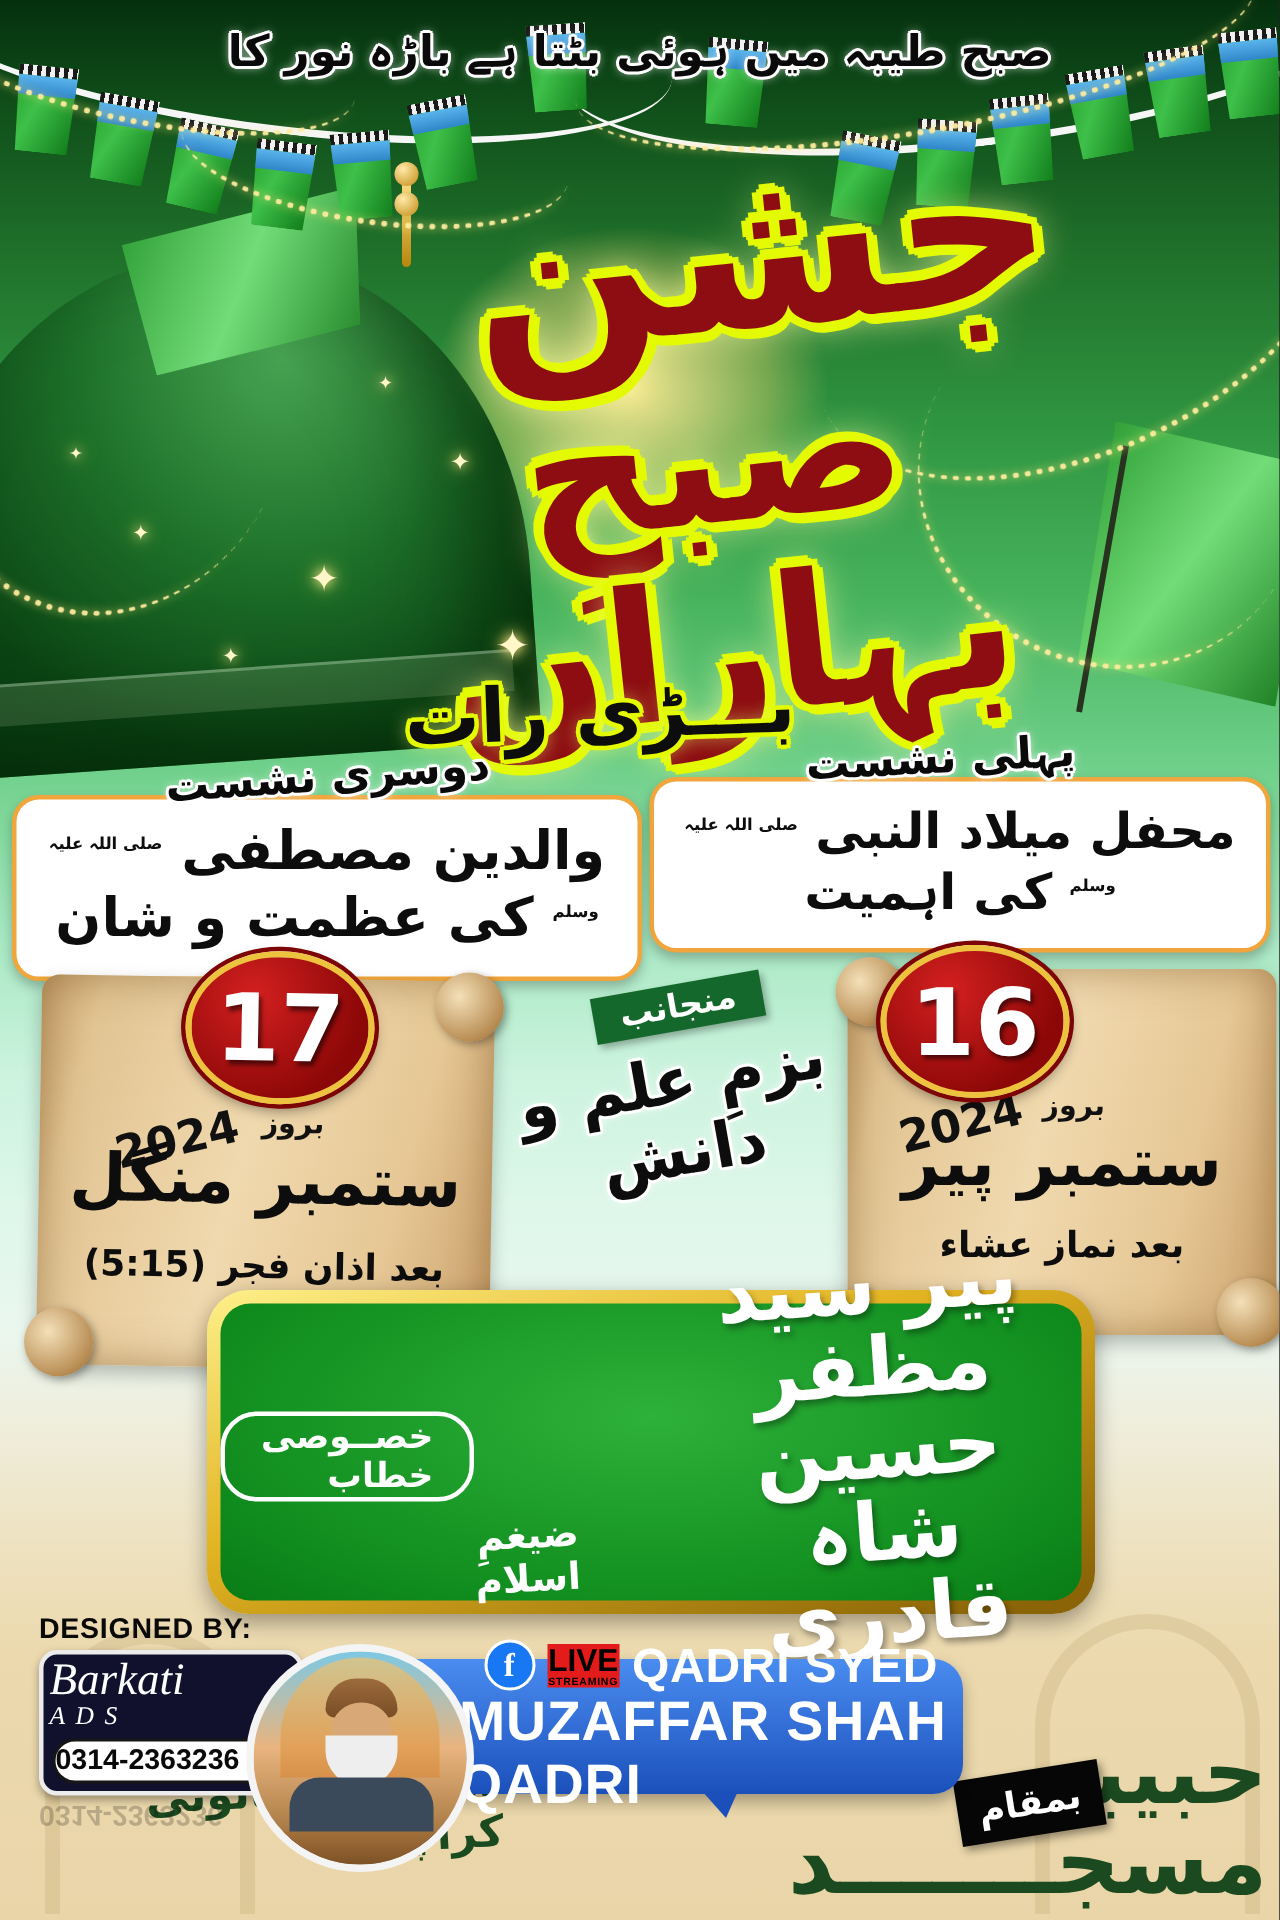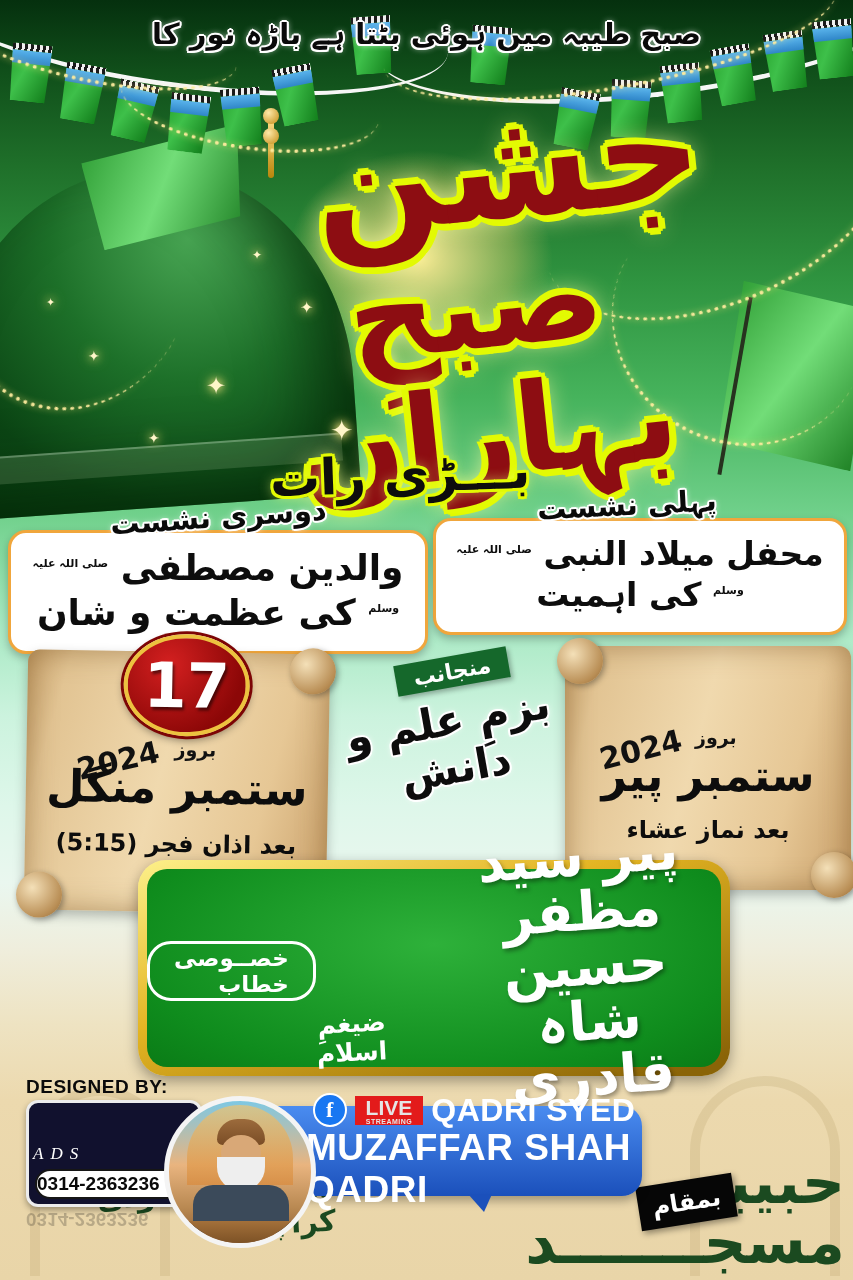--- a/index.html
+++ b/index.html
@@ -116,21 +116,21 @@
   .gban .nm{font-size:54px;font-weight:bold;text-align:center;transform:rotate(-4deg);
     line-height:1.02;margin-top:-2px;text-shadow:2px 3px 4px rgba(0,0,0,.35);}
   
   .designer{position:absolute;left:26px;top:1076px;width:176px;z-index:6;
     font-family:"Liberation Sans",sans-serif;}
   .designer .hd{font-size:19px;font-weight:900;color:#0a0a0a;letter-spacing:.5px;}
   .designer .box{background:#11112e;border:3px solid #ececec;border-radius:12px;
     padding:2px 4px 5px;margin-top:2px;box-shadow:0 3px 6px rgba(0,0,0,.35);}
   .designer .nm{font-family:"Liberation Serif",serif;font-style:italic;font-size:30px;color:#fff;line-height:1;}
   .designer .tp{font-family:"Liberation Serif",serif;font-style:italic;font-size:17px;color:#fff;
-    letter-spacing:7px;line-height:1.1;margin-top:40px;}
+    letter-spacing:7px;line-height:1.1;}
   .designer .ph{background:#fff;border:2px solid #161616;border-radius:16px;font-size:19px;
     font-weight:900;color:#0a0a0a;margin:5px 2px 0;padding:2px 0;}
   .designer .refl{transform:scaleY(-1);opacity:.22;font-size:19px;font-weight:900;color:#0a0a0a;
     margin-top:1px;}
   
   .photo{position:absolute;left:164px;top:1096px;width:152px;height:152px;border-radius:50%;
     border:5px solid #f4f4f4;overflow:hidden;z-index:7;box-sizing:border-box;
     background:linear-gradient(180deg,#7ec8e3 0%,#e9b47f 45%,#b98952 75%,#8a5a33 100%);}
   .photo .mihrab{position:absolute;left:18px;top:4px;width:106px;height:80px;border-radius:60px 60px 0 0;
     background:linear-gradient(180deg,#f0c470,#d98a3c);opacity:.7;}
@@ -145,21 +145,21 @@
   .live{position:absolute;left:228px;top:1106px;width:414px;height:90px;border-radius:20px;z-index:5;
     background:linear-gradient(180deg,#4a8cf0,#1b50bb);box-shadow:0 5px 10px rgba(0,0,0,.3);
     display:flex;flex-direction:column;justify-content:center;align-items:center;
     padding-left:78px;box-sizing:border-box;font-family:"Liberation Sans",sans-serif;}
   .live .tail{position:absolute;bottom:-16px;left:58%;width:0;height:0;
     border-left:16px solid transparent;border-right:8px solid transparent;border-top:18px solid #1b50bb;}
   .live .r1{display:flex;align-items:center;gap:8px;}
   .fb{width:30px;height:30px;border-radius:50%;background:#1877f2;border:2px solid #fff;
     color:#fff;font-weight:bold;font-size:22px;display:flex;align-items:center;justify-content:center;
     font-family:"Liberation Serif",serif;}
-  .badge{background:#e31b1b;color:#e5e5e5;text-align:right;padding:1px 11px 0;line-height:1;}
+  .badge{background:#e31b1b;color:#000000;text-align:left;padding:1px 1px 0;line-height:1;}
   .badge .b1{font-size:21px;font-weight:900;}
   .badge .b2{font-size:7px;font-weight:bold;letter-spacing:.5px;}
   .live .l1{font-size:32px;font-weight:900;color:#fff;letter-spacing:.5px;}
   .live .l2{font-size:37px;font-weight:900;color:#fff;letter-spacing:.5px;margin-top:-2px;}
   
   .vlabel{position:absolute;right:118px;top:1180px;background:#060606;color:#fff;
     font-size:24px;font-weight:bold;padding:8px 14px;transform:rotate(-9deg);z-index:4;
     box-shadow:2px 3px 6px rgba(0,0,0,.4);}
   .vline{position:absolute;bottom:8px;left:8px;right:8px;display:flex;direction:rtl;
     align-items:center;justify-content:center;gap:16px;color:#1b4a20;z-index:3;}
@@ -242,20 +242,21 @@
     <div class="bx rtl" style="font-size:36px;">
       <span>والدین مصطفی</span>
       <sup class="salawat">صلی اللہ علیہ وسلم</sup>
       <span>کی عظمت و شان</span>
     </div>
   </div>
 
   <div class="scroll right">
     <div class="curl" style="left:-8px;top:-8px;"></div>
     <div class="curl" style="right:-6px;bottom:-8px;"></div>
+    <div class="daynum" style="left:22px;top:-16px;">16</div>
     <div class="year" style="left:34px;top:86px;">2024</div>
     <div class="byroz" style="left:130px;top:80px;">بروز</div>
     <div class="month rtl" style="top:108px;">ستمبر پیر</div>
     <div class="timing rtl" style="top:170px;">بعد نماز عشاء</div>
   </div>
 
   <div class="organizer">
     <div class="lbl rtl">منجانب</div>
     <div class="nm rtl ow">بزمِ علم و دانش</div>
   </div>
@@ -274,20 +275,21 @@
     <div class="gban">
       <div class="pill rtl">خصــوصی خطاب</div>
       <div class="hon rtl">ضیغمِ اسلام</div>
       <div class="nm rtl">پیر سید مظفر حسین شاہ قادری</div>
     </div>
   </div>
 
   <div class="designer">
     <div class="hd">DESIGNED BY:</div>
     <div class="box">
+      <div class="nm">Barkati</div>
       <div class="tp">ADS</div>
       <div class="ph">0314-2363236</div>
     </div>
     <div class="refl">0314-2363236</div>
   </div>
 
   <div class="photo">
     <div class="mihrab"></div>
     <div class="cap"></div>
     <div class="face"></div>

